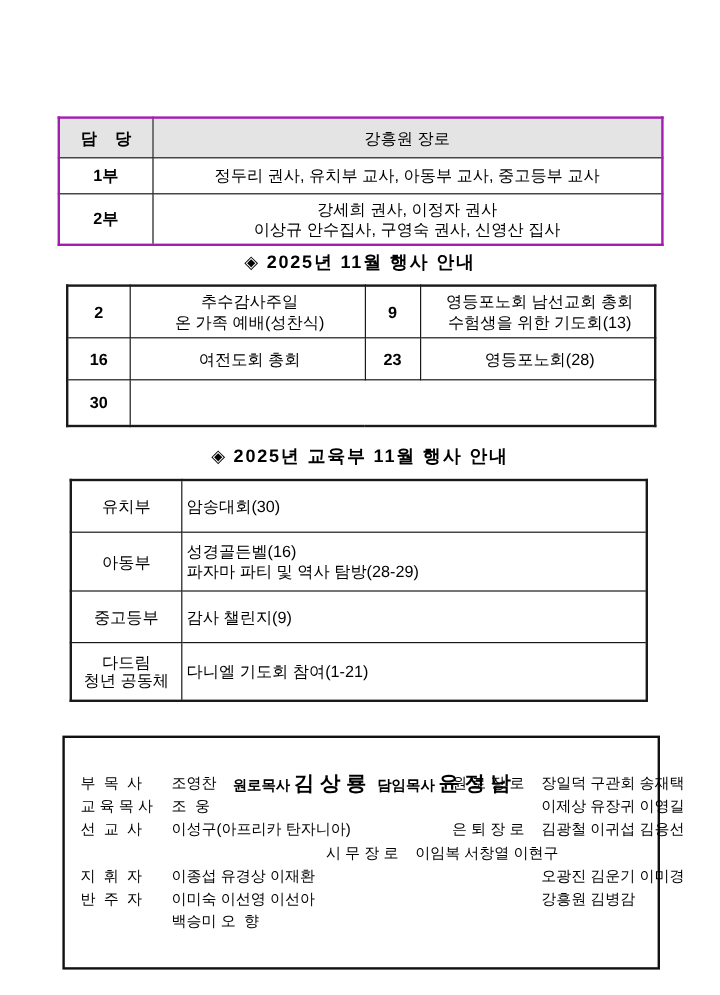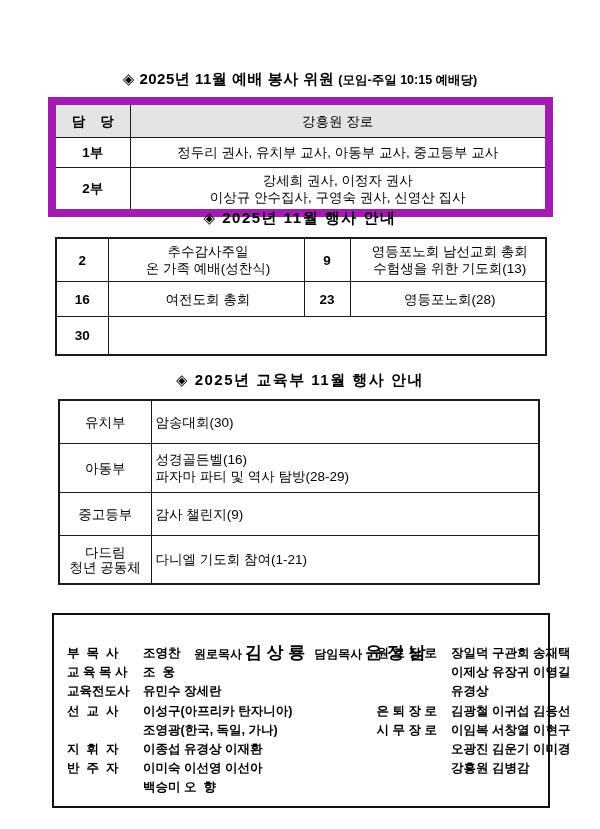--- a/index.html
+++ b/index.html
@@ -17,21 +17,21 @@
   #title2 { top:209px; letter-spacing:1.5px; }
   #title3 { top:371px; letter-spacing:1.5px; }
 
   table { border-collapse:collapse; position:absolute; table-layout:fixed; background:#fff; }
   td {
     border:1.5px solid #1a1a1a; font-size:13.5px; text-align:center;
     vertical-align:middle; line-height:17px; padding:2px 4px; overflow:hidden;
   }
 
   
-  #table1 { left:48px; top:97px; width:505px; border:8px solid #a21caf; }
+  #table1 { left:48px; top:97px; width:505px; border:2px solid #a21caf; }
   #table1 .lbl { font-weight:bold; white-space:pre; }
   #table1 tr.hdr td { background:#e4e4e4; height:28px; }
   #table1 tr.r1 td { height:25px; }
   #table1 tr.r2 td { height:37px; }
 
   
   #table2 { left:55px; top:237px; width:492px; border:2px solid #1a1a1a; }
   #table2 td.date { font-weight:bold; }
   #table2 td.content { text-align:center; padding-left:8px; }
   #table2 tr:nth-child(1) td { height:38px; }
@@ -52,30 +52,29 @@
     position:absolute; left:52px; top:613px; width:494px; height:191px;
     border:2px solid #111; background:#fff;
   }
   .staff-head { text-align:center; margin-top:5px; font-weight:bold; white-space:pre; height:22px; line-height:22px; }
   .staff-head .role { font-size:12px; }
   .staff-head .name { font-size:17px; margin:0 9px 0 3px; }
   .staff-body { margin-top:2px; }
   .staff-row {
     display:grid; grid-template-columns:76px 203px 105px 1fr;
     padding-left:13px; height:19.2px; line-height:19.2px;
-    font-size:12.5px; font-weight:bold; white-space:pre;
+    font-size:12.5px; font-weight:normal; white-space:pre;
   }
   .staff-row .r-role { text-align:right; padding-right:14px; }
 </style>
 </head>
 <body>
 
 <div class="page">
 
-  <div class="sec-title" id="title1"><span>◈ 2025년 11월 예배 봉사 위원</span><span class="sub">(모임-주일 10:15 예배당)</span></div>
 
   <table id="table1">
     <colgroup>
         <col style="width:78px">
         <col>
       </colgroup>
     <tbody id="t1-body">
       <tr class="hdr">
         <td class="lbl">담    당</td>
         <td>강흥원 장로</td>
@@ -180,22 +179,21 @@
       </tbody>
   </table>
 
   <div id="staffbox">
     <div class="staff-head">
       <span class="role">원로목사</span><span class="name">김 상 룡</span><span class="role">담임목사</span><span class="name">윤 정 남</span>
     </div>
     <div class="staff-body" id="staff-body">
         <div class="staff-row"><span class="l-role">부  목  사</span><span class="l-names">조영찬</span><span class="r-role">원 로 장 로</span><span class="r-names">장일덕 구관회 송재택</span></div>
         <div class="staff-row"><span class="l-role">교 육 목 사</span><span class="l-names">조  웅</span><span class="r-role"></span><span class="r-names">이제상 유장귀 이영길</span></div>
-        <div class="staff-row"><span class="l-role">교육전도사</span><span class="l-names">유민수 장세란</span><span class="r-role"></span><span class="r-names">유경상</span></div>
         <div class="staff-row"><span class="l-role">선  교  사</span><span class="l-names">이성구(아프리카 탄자니아)</span><span class="r-role">은 퇴 장 로</span><span class="r-names">김광철 이귀섭 김응선</span></div>
-        <div class="staff-row"><span class="l-role"></span><span class="l-names">조영광(한국, 독일, 가나)</span><span class="r-role">시 무 장 로</span><span class="r-names">이임복 서창열 이현구</span></div>
+        <div class="staff-row"><span class="l-role"></span><span class="r-role">시 무 장 로</span><span class="r-names">이임복 서창열 이현구</span></div>
         <div class="staff-row"><span class="l-role">지  휘  자</span><span class="l-names">이종섭 유경상 이재환</span><span class="r-role"></span><span class="r-names">오광진 김운기 이미경</span></div>
         <div class="staff-row"><span class="l-role">반  주  자</span><span class="l-names">이미숙 이선영 이선아</span><span class="r-role"></span><span class="r-names">강흥원 김병감</span></div>
         <div class="staff-row"><span class="l-role"></span><span class="l-names">백승미 오  향</span><span class="r-role"></span><span class="r-names"></span></div>
       </div>
   </div>
 
 </div>
 
 </body></html>

